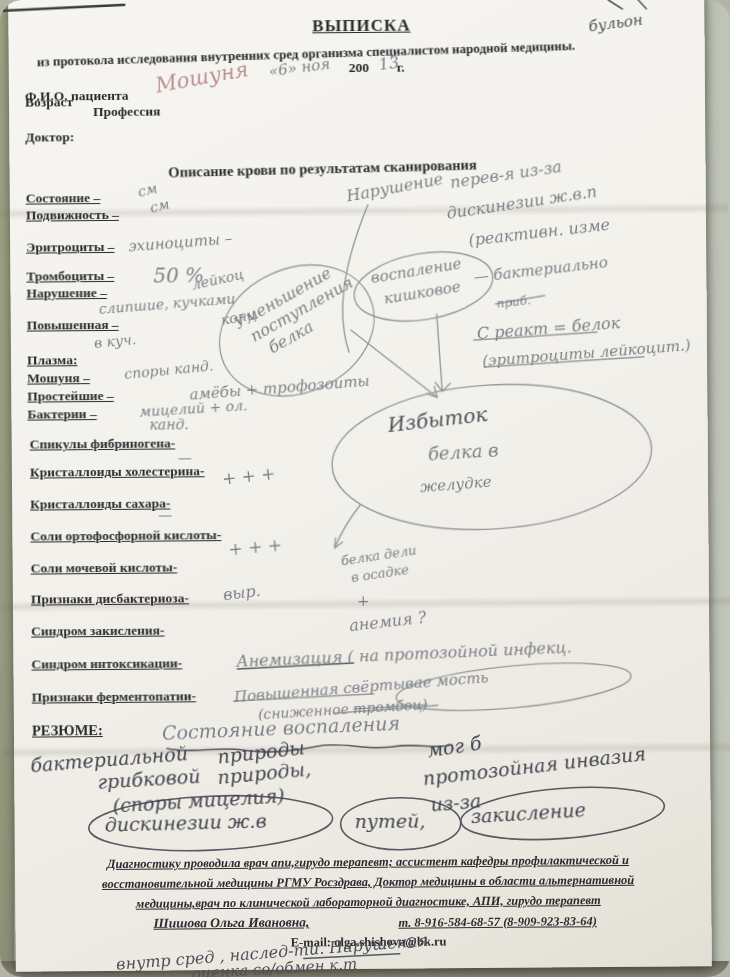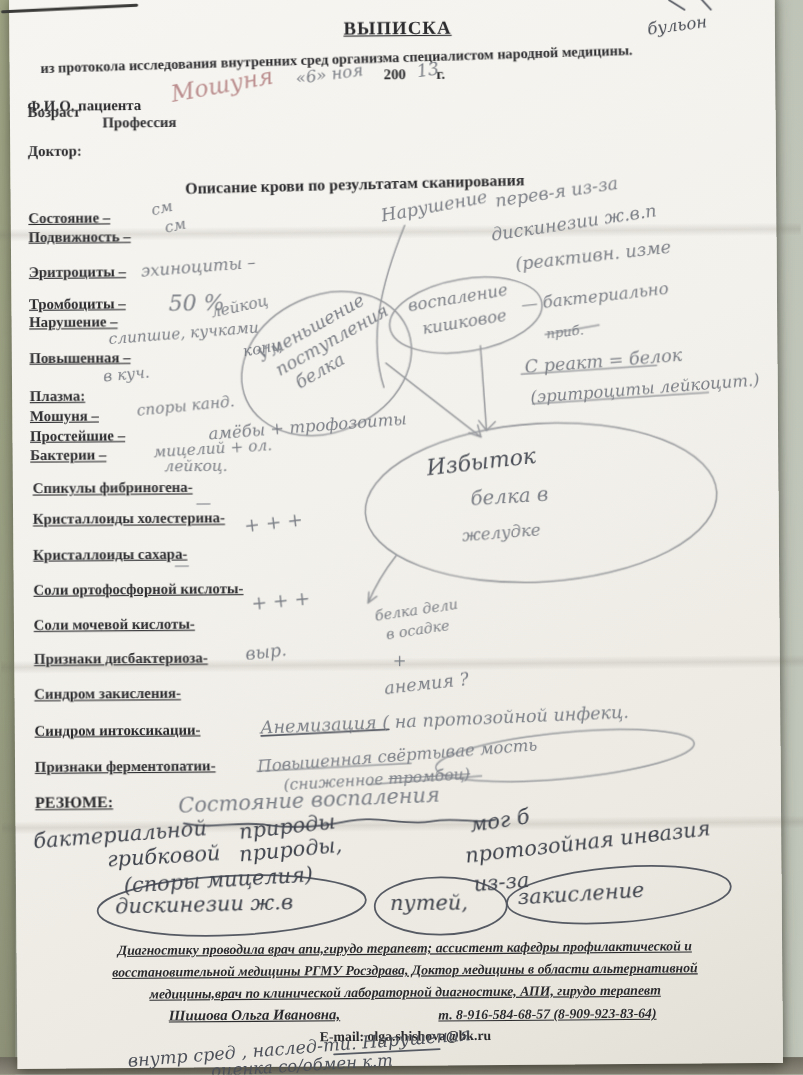--- a/index.html
+++ b/index.html
@@ -1,16 +1,16 @@
 <!DOCTYPE html>
 <html><head>
 <meta charset="utf-8">
 <style>
   html,body{margin:0;padding:0;background:#b0b5a6;}
-  #scene{position:relative;width:730px;height:977px;overflow:hidden;background:linear-gradient(100deg,#aab0a0 0%,#b9beb1 40%,#c2c7bb 100%);font-family:"Liberation Serif",serif;}
+  #scene{position:relative;width:730px;height:977px;overflow:hidden;background:linear-gradient(100deg,#aab0a0 0%,#b9beb1 40%,#c2c7bb 100%);font-family:"Liberation Serif",serif;border-radius:22px;}
   .bg-left{position:absolute;left:0;top:0;width:14px;height:100%;background:linear-gradient(#a3a888,#9aa083 60%,#8e9278);}
   .bg-bottom{position:absolute;left:0;bottom:0;width:100%;height:16px;background:linear-gradient(#6f6c60,#908c7e);}
   .paper{position:absolute;left:12px;top:-6px;right:22px;bottom:8px;transform:rotate(-0.45deg);transform-origin:50% 50%;
          background:linear-gradient(155deg,#f7f5f1 0%,#f3f1ec 45%,#ece9e2 80%,#e2dfd6 100%);
          box-shadow:0 5px 14px rgba(35,35,25,.5), 2px 0 6px rgba(35,35,25,.25);}
   .content{position:absolute;left:-12px;top:6px;width:730px;height:977px;}
   .abs{position:absolute;white-space:nowrap;}
   .pr{font-family:"Liberation Serif",serif;font-weight:bold;color:#2b2b2e;font-size:13.5px;}
   .u{text-decoration:underline;}
   .it{font-style:italic;}
@@ -108,21 +108,21 @@
       <div class="abs hw" style="left:152px;top:196px;transform:rotate(-12deg)">см</div>
       <div class="abs hw" style="left:130px;top:232px;font-size:15px;transform:rotate(-4deg)">эхиноциты –</div>
       <div class="abs hw" style="left:155px;top:262px;font-size:20px">50 %</div>
       <div class="abs hw" style="left:193px;top:270px;transform:rotate(-12deg)">лейкоц</div>
       <div class="abs hw" style="left:100px;top:294px;transform:rotate(-4deg)">слипшие, кучками</div>
       <div class="abs hw" style="left:222px;top:308px;transform:rotate(-10deg)">конц</div>
       <div class="abs hw" style="left:95px;top:331px;transform:rotate(-5deg)">в куч.</div>
       <div class="abs hw" style="left:125px;top:360px;transform:rotate(-5deg)">споры канд.</div>
       <div class="abs hw" style="left:190px;top:378px;font-size:15px;transform:rotate(-4deg)">амёбы + трофозоиты</div>
       <div class="abs hw" style="left:140px;top:399px;transform:rotate(-3deg)">мицелий + ол.</div>
-      <div class="abs hw" style="left:150px;top:415px">лейкоц.</div>
+      <div class="abs hw" style="left:150px;top:415px">канд.</div>
       <div class="abs hw" style="left:178px;top:448px">—</div>
       <div class="abs hw" style="left:222px;top:465px;font-size:17px;transform:rotate(-6deg)">+  +  +</div>
       <div class="abs hw" style="left:158px;top:505px">—</div>
       <div class="abs hw" style="left:228px;top:536px;font-size:17px;transform:rotate(-5deg)">+  + +</div>
       <div class="abs hw" style="left:222px;top:582px;font-size:16px;transform:rotate(-6deg)">выр.</div>
       <div class="abs hw" style="left:235px;top:645px;font-size:16px;transform:rotate(-2deg)">Анемизация ( на протозойной инфекц.</div>
       <div class="abs hw" style="left:232px;top:678px;font-size:15px;transform:rotate(-4deg)">Повышенная  свёртывае мость</div>
       <div class="abs hw" style="left:256px;top:701px;transform:rotate(-3deg)"><span>(сниженное </span><span class="struck">тромбоц)</span></div>
       <div class="abs hw" style="left:160px;top:716px;font-size:19px;transform:rotate(-2deg)">Состояние  воспаления</div>
 

